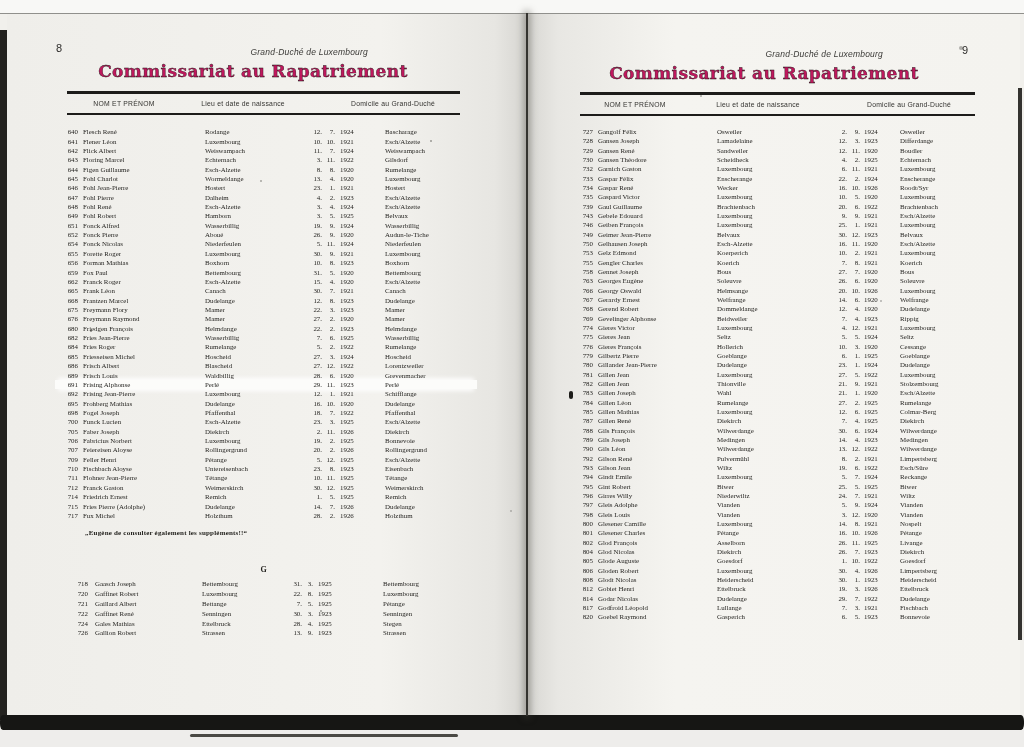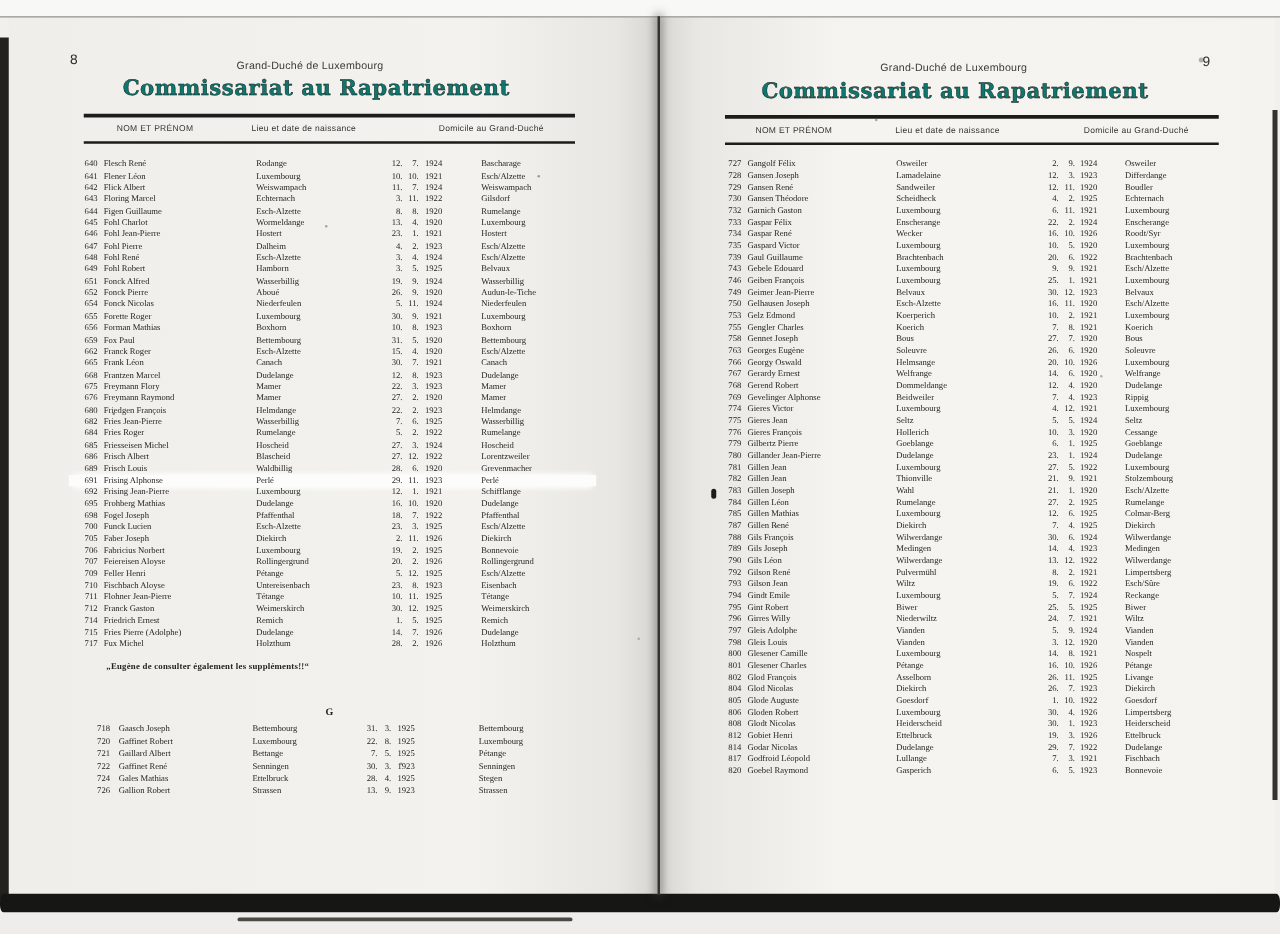--- a/index.html
+++ b/index.html
@@ -29,26 +29,26 @@
   .specks{position:absolute;left:90px;top:330px;width:2px;height:2px;background:rgba(50,50,45,.55);
     border-radius:50%;
     box-shadow:170px -150px 0 rgba(50,50,45,.4),340px -190px 0 rgba(50,50,45,.45),
       610px -235px 0 rgba(50,50,45,.4),870px -283px 0 1px rgba(50,50,45,.35),
       530px 90px 0 rgba(50,50,45,.4),230px 280px 0 rgba(50,50,45,.45),
       790px -30px 0 rgba(50,50,45,.35),420px 180px 0 rgba(50,50,45,.3);}
   
   .pageno{position:absolute;font-family:"Liberation Sans",sans-serif;font-size:11px;color:#2d2c2a;}
   .pn-left{left:56px;top:42px;}
   .pn-right{left:962px;top:44px;}
-  .rhead{position:absolute;width:240px;text-align:center;font-family:"Liberation Sans",sans-serif;
-    font-size:8.5px;letter-spacing:.2px;color:#3b3a37;}
+  .rhead{position:absolute;width:240px;text-align:right;font-family:"Liberation Sans",sans-serif;
+    font-size:8.5px;letter-spacing:.2px;color:#3b3a37;font-style:italic;}
   .rh-left{left:128px;top:47px;}
   .rh-right{left:643px;top:49px;}
   .ptitle{position:absolute;width:340px;text-align:center;font-family:"DejaVu Serif",serif;
-    font-weight:bold;font-size:17px;letter-spacing:.4px;color:#0f766e;
+    font-weight:bold;font-size:17px;letter-spacing:.4px;color:#be185d;
     -webkit-text-stroke:.35px #141311;}
   .pt-left{left:83px;top:61px;}
   .pt-right{left:594px;top:63px;}
   .rule{position:absolute;background:#1d1c1a;}
   .r1-left{left:67px;top:91px;width:393px;height:2.5px;}
   .r2-left{left:67px;top:113px;width:393px;height:1.6px;}
   .r1-right{left:580px;top:92px;width:395px;height:2.5px;}
   .r2-right{left:580px;top:114px;width:395px;height:1.6px;}
   .colhead{position:absolute;transform:translateX(-50%);white-space:nowrap;
     font-family:"Liberation Sans",sans-serif;font-size:6.8px;color:#33322f;letter-spacing:.25px;}

